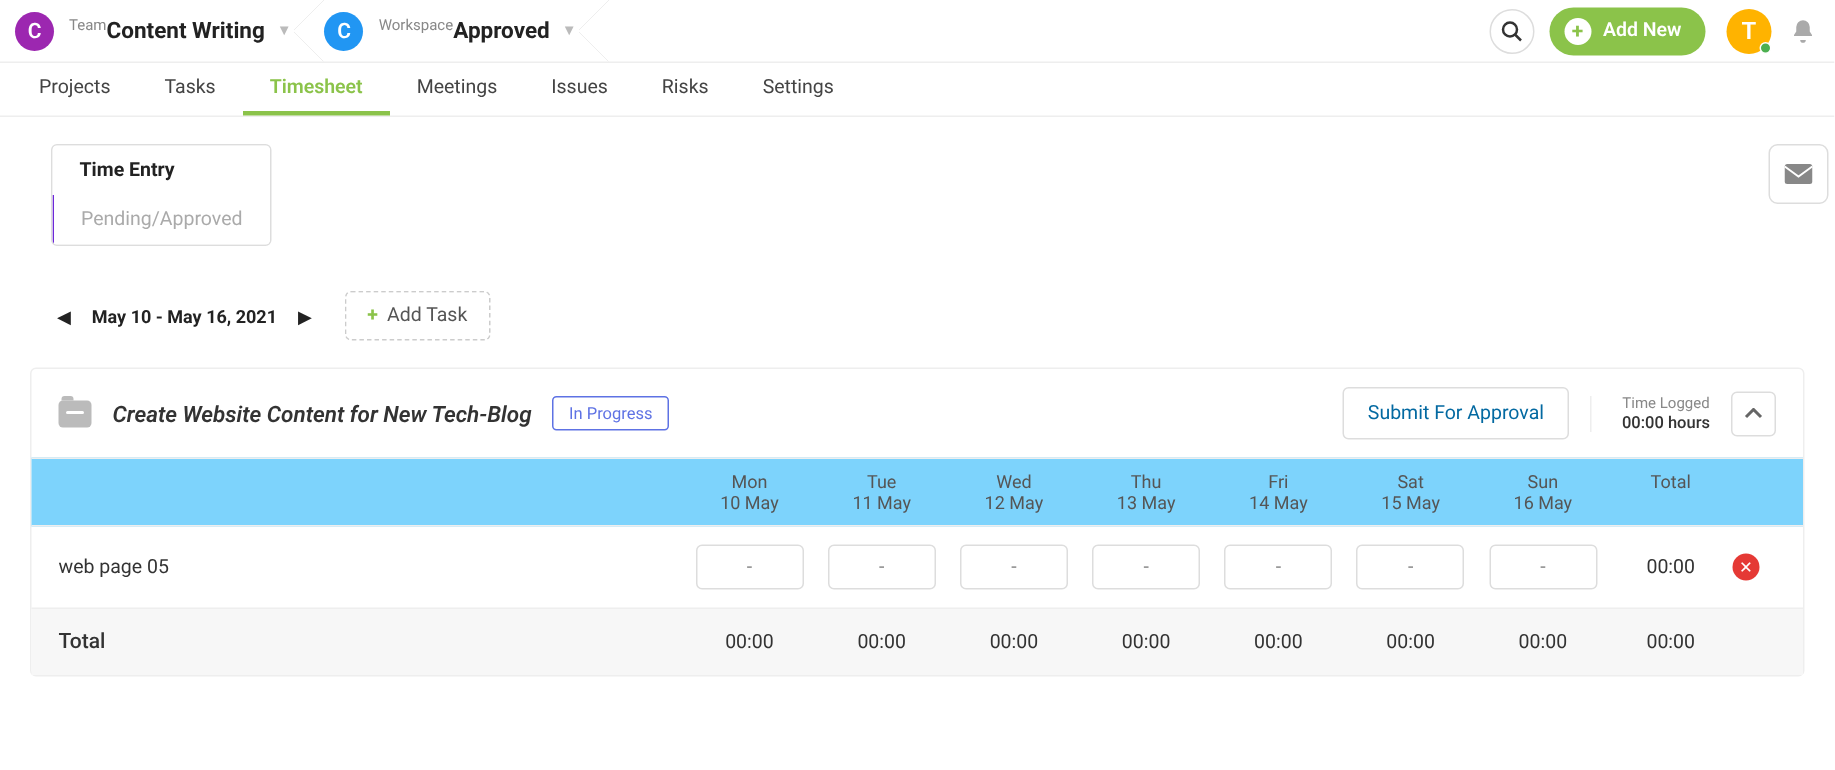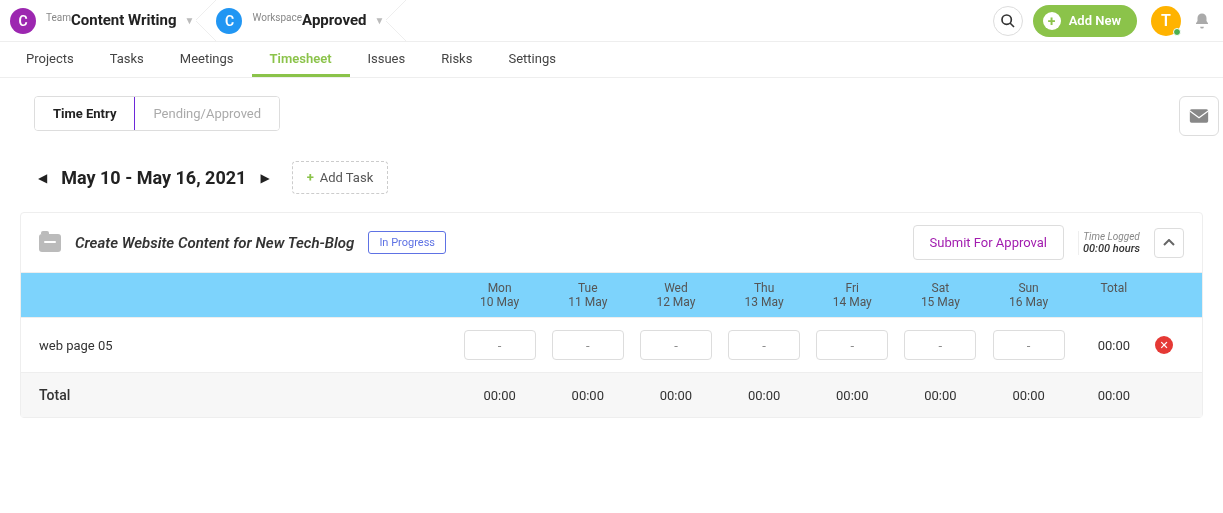--- a/index.html
+++ b/index.html
@@ -24,45 +24,45 @@
 .user-av .dot { position: absolute; bottom: 0; right: 0; width: 8px; height: 8px; background: #4caf50; border-radius: 50%; border: 1px solid #fff; }
 .bell { color: #aaa; cursor: pointer; margin-right: 6px; }
 
 
 .tabs { display: flex; align-items: center; height: 36px; border-bottom: 1px solid #eee; padding: 0 8px; gap: 0; }
 .tab { padding: 0 18px; font-size: 13px; color: #444; height: 100%; display: flex; align-items: center; cursor: pointer; border-bottom: 3px solid transparent; }
 .tab.active { color: #8bc34a; border-bottom-color: #8bc34a; font-weight: 600; }
 
 
 .content { padding: 18px; position: relative; }
-.subtabs { display: inline-flex; border: 1px solid #ddd; border-radius: 4px; overflow: hidden; margin-left: 16px; }
+.subtabs { display: inline-flex; border: 1px solid #ddd; border-radius: 4px; overflow: hidden; margin-left: 16px; flex-direction: column; }
 .subtab { padding: 9px 18px; font-size: 13px; cursor: pointer; background:#fff; }
 .subtab.active { font-weight: 700; color: #222; }
 .subtab.inactive { color: #aaa; border-left: 1px solid #6d28d9; }
 
 .mail-float { position: absolute; top: 18px; right: 4px; width: 40px; height: 40px; border: 1px solid #ddd; border-radius: 6px; display: flex; align-items: center; justify-content: center; color: #888; cursor: pointer; }
 
 .date-row { display: flex; align-items: center; margin: 30px 0 18px 16px; gap: 18px; }
 .date-nav { display: flex; align-items: center; gap: 10px; }
 .arrow { cursor: pointer; color: #222; padding: 4px; font-size: 12px; }
-.date-range { font-size: 18px; font-weight: 700; color: #222; }
+.date-range { font-size: 12px; font-weight: 700; color: #222; }
 .add-task { border: 1px dashed #ccc; border-radius: 4px; padding: 8px 14px; font-size: 13px; color: #555; cursor: pointer; display: flex; align-items: center; gap: 6px; }
 .add-task .pls { color: #8bc34a; font-weight: 700; }
 
 
 .panel { border: 1px solid #eee; border-radius: 4px; margin: 0 2px; }
 .panel-head { display: flex; align-items: center; padding: 12px 18px; gap: 14px; }
 .folder-ic { width: 22px; height: 18px; background: #bbb; border-radius: 3px; position: relative; }
 .folder-ic::before{content:"";position:absolute;top:-3px;left:2px;width:8px;height:3px;background:#bbb;border-radius:2px 2px 0 0;}
 .folder-ic .fline{position:absolute;left:5px;right:5px;top:7px;height:2px;background:#fff;border-radius:1px;}
 .task-title { font-size: 15px; font-weight: 600; color: #333; font-style: italic; }
 .status-badge { border: 1px solid #5e72e4; color: #5e72e4; font-size: 11px; padding: 4px 10px; border-radius: 3px; }
 .panel-head-spacer { flex: 1; }
-.submit-btn { border: 1px solid #ddd; border-radius: 4px; padding: 9px 16px; font-size: 13px; color: #a21caf; cursor: pointer; }
-.time-logged { border-left: 1px solid #eee; padding-left: 4px; text-align: center; font-style: italic; }
+.submit-btn { border: 1px solid #ddd; border-radius: 4px; padding: 9px 16px; font-size: 13px; color: #0369a1; cursor: pointer; }
+.time-logged { border-left: 1px solid #eee; padding-left: 20px; text-align: center; }
 .time-logged .sm { font-size: 10px; color: #888; }
 .time-logged .lg { font-size: 11px; color: #333; font-weight: 500; }
 .collapse { width: 30px; height: 30px; border: 1px solid #ddd; border-radius: 4px; display: flex; align-items: center; justify-content: center; cursor: pointer; color: #666; }
 
 .grid-head { display: flex; background: #7dd3fc; border-top: 1px solid #eee; border-bottom: 1px solid #eee; padding: 8px 18px; }
 .col-task { width: 430px; }
 .col-day { width: 91px; text-align: center; font-size: 12px; }
 .col-day .dw { color: #555; }
 .col-day .dt { color: #555; }
 .col-total { width: 85px; text-align: center; font-size: 12px; color: #555; }
@@ -118,22 +118,22 @@
   <div class="bell">
     <svg width="18" height="18" viewBox="0 0 24 24" fill="#aaa">
         <path d="M12 2a6 6 0 0 0-6 6v4l-2 3v1h16v-1l-2-3V8a6 6 0 0 0-6-6zm0 20a2.5 2.5 0 0 0 2.5-2.5h-5A2.5 2.5 0 0 0 12 22z"></path>
       </svg>
   </div>
 </div>
 
 <div class="tabs">
   <div class="tab">Projects</div>
   <div class="tab">Tasks</div>
+  <div class="tab active">Timesheet</div>
   <div class="tab">Meetings</div>
-  <div class="tab active">Timesheet</div>
   <div class="tab">Issues</div>
   <div class="tab">Risks</div>
   <div class="tab">Settings</div>
 </div>
 
 <div class="content">
   <div class="subtabs">
     <div class="subtab active">Time Entry</div>
     <div class="subtab inactive">Pending/Approved</div>
   </div>

